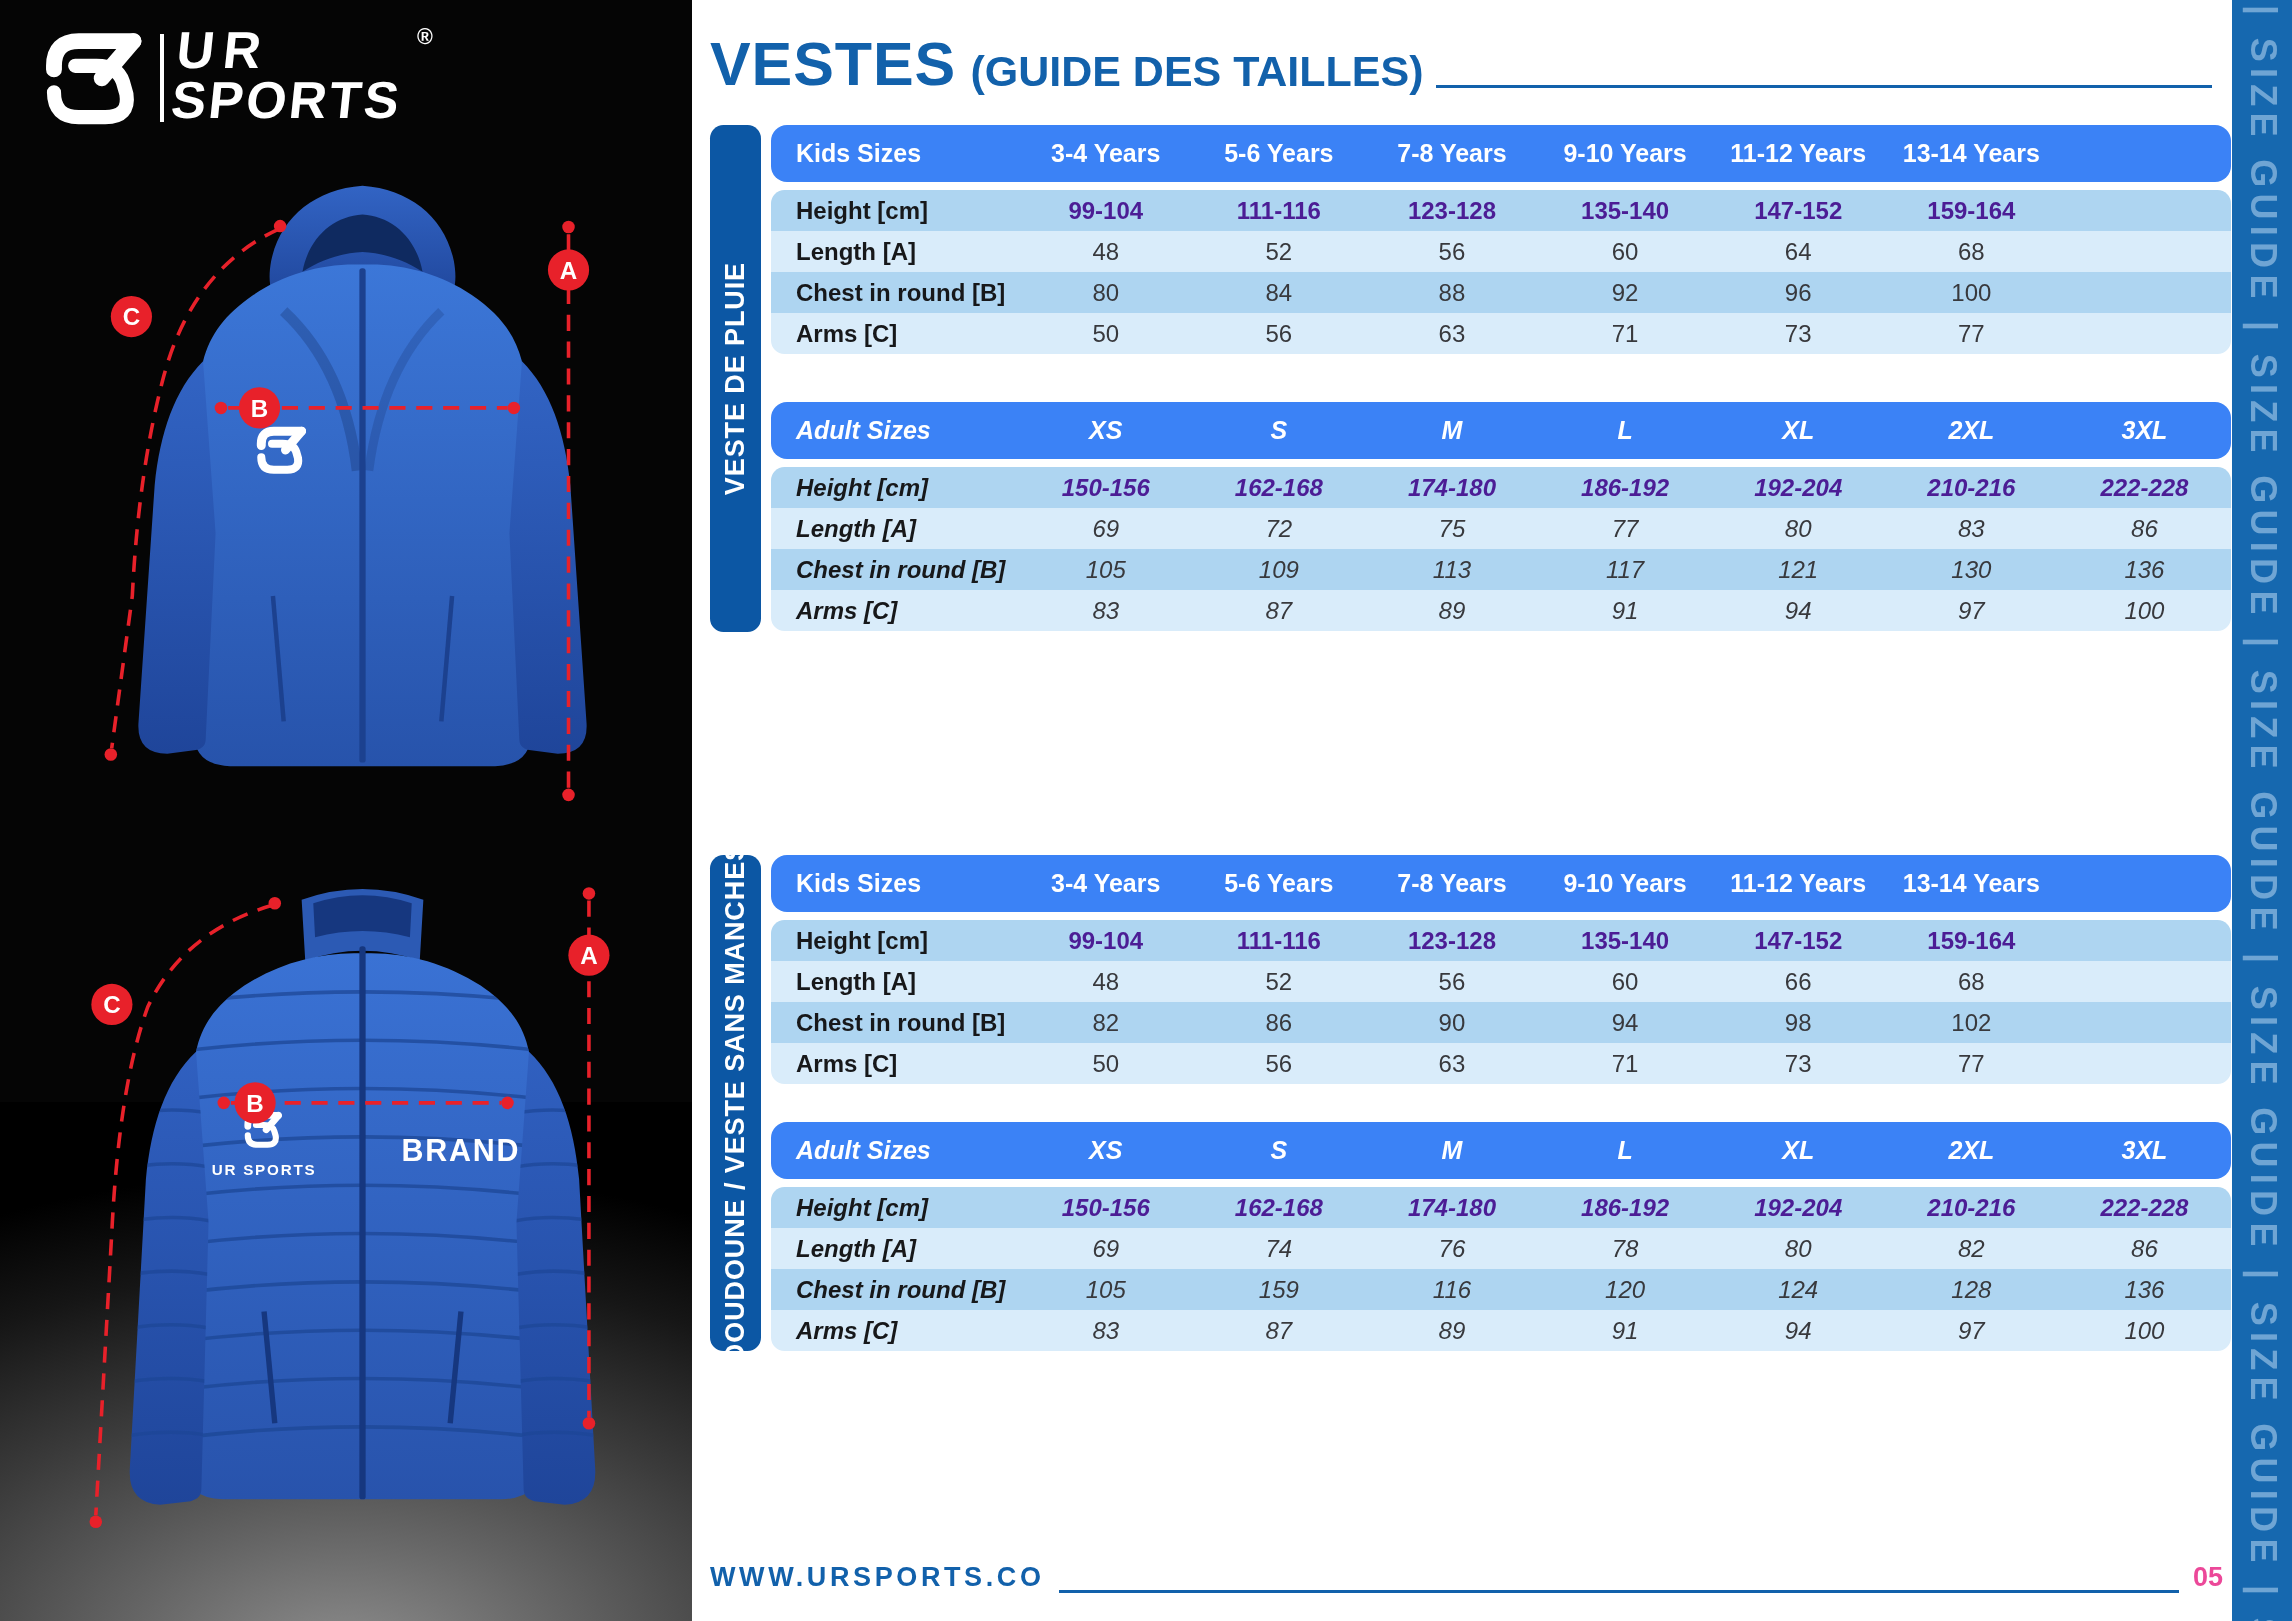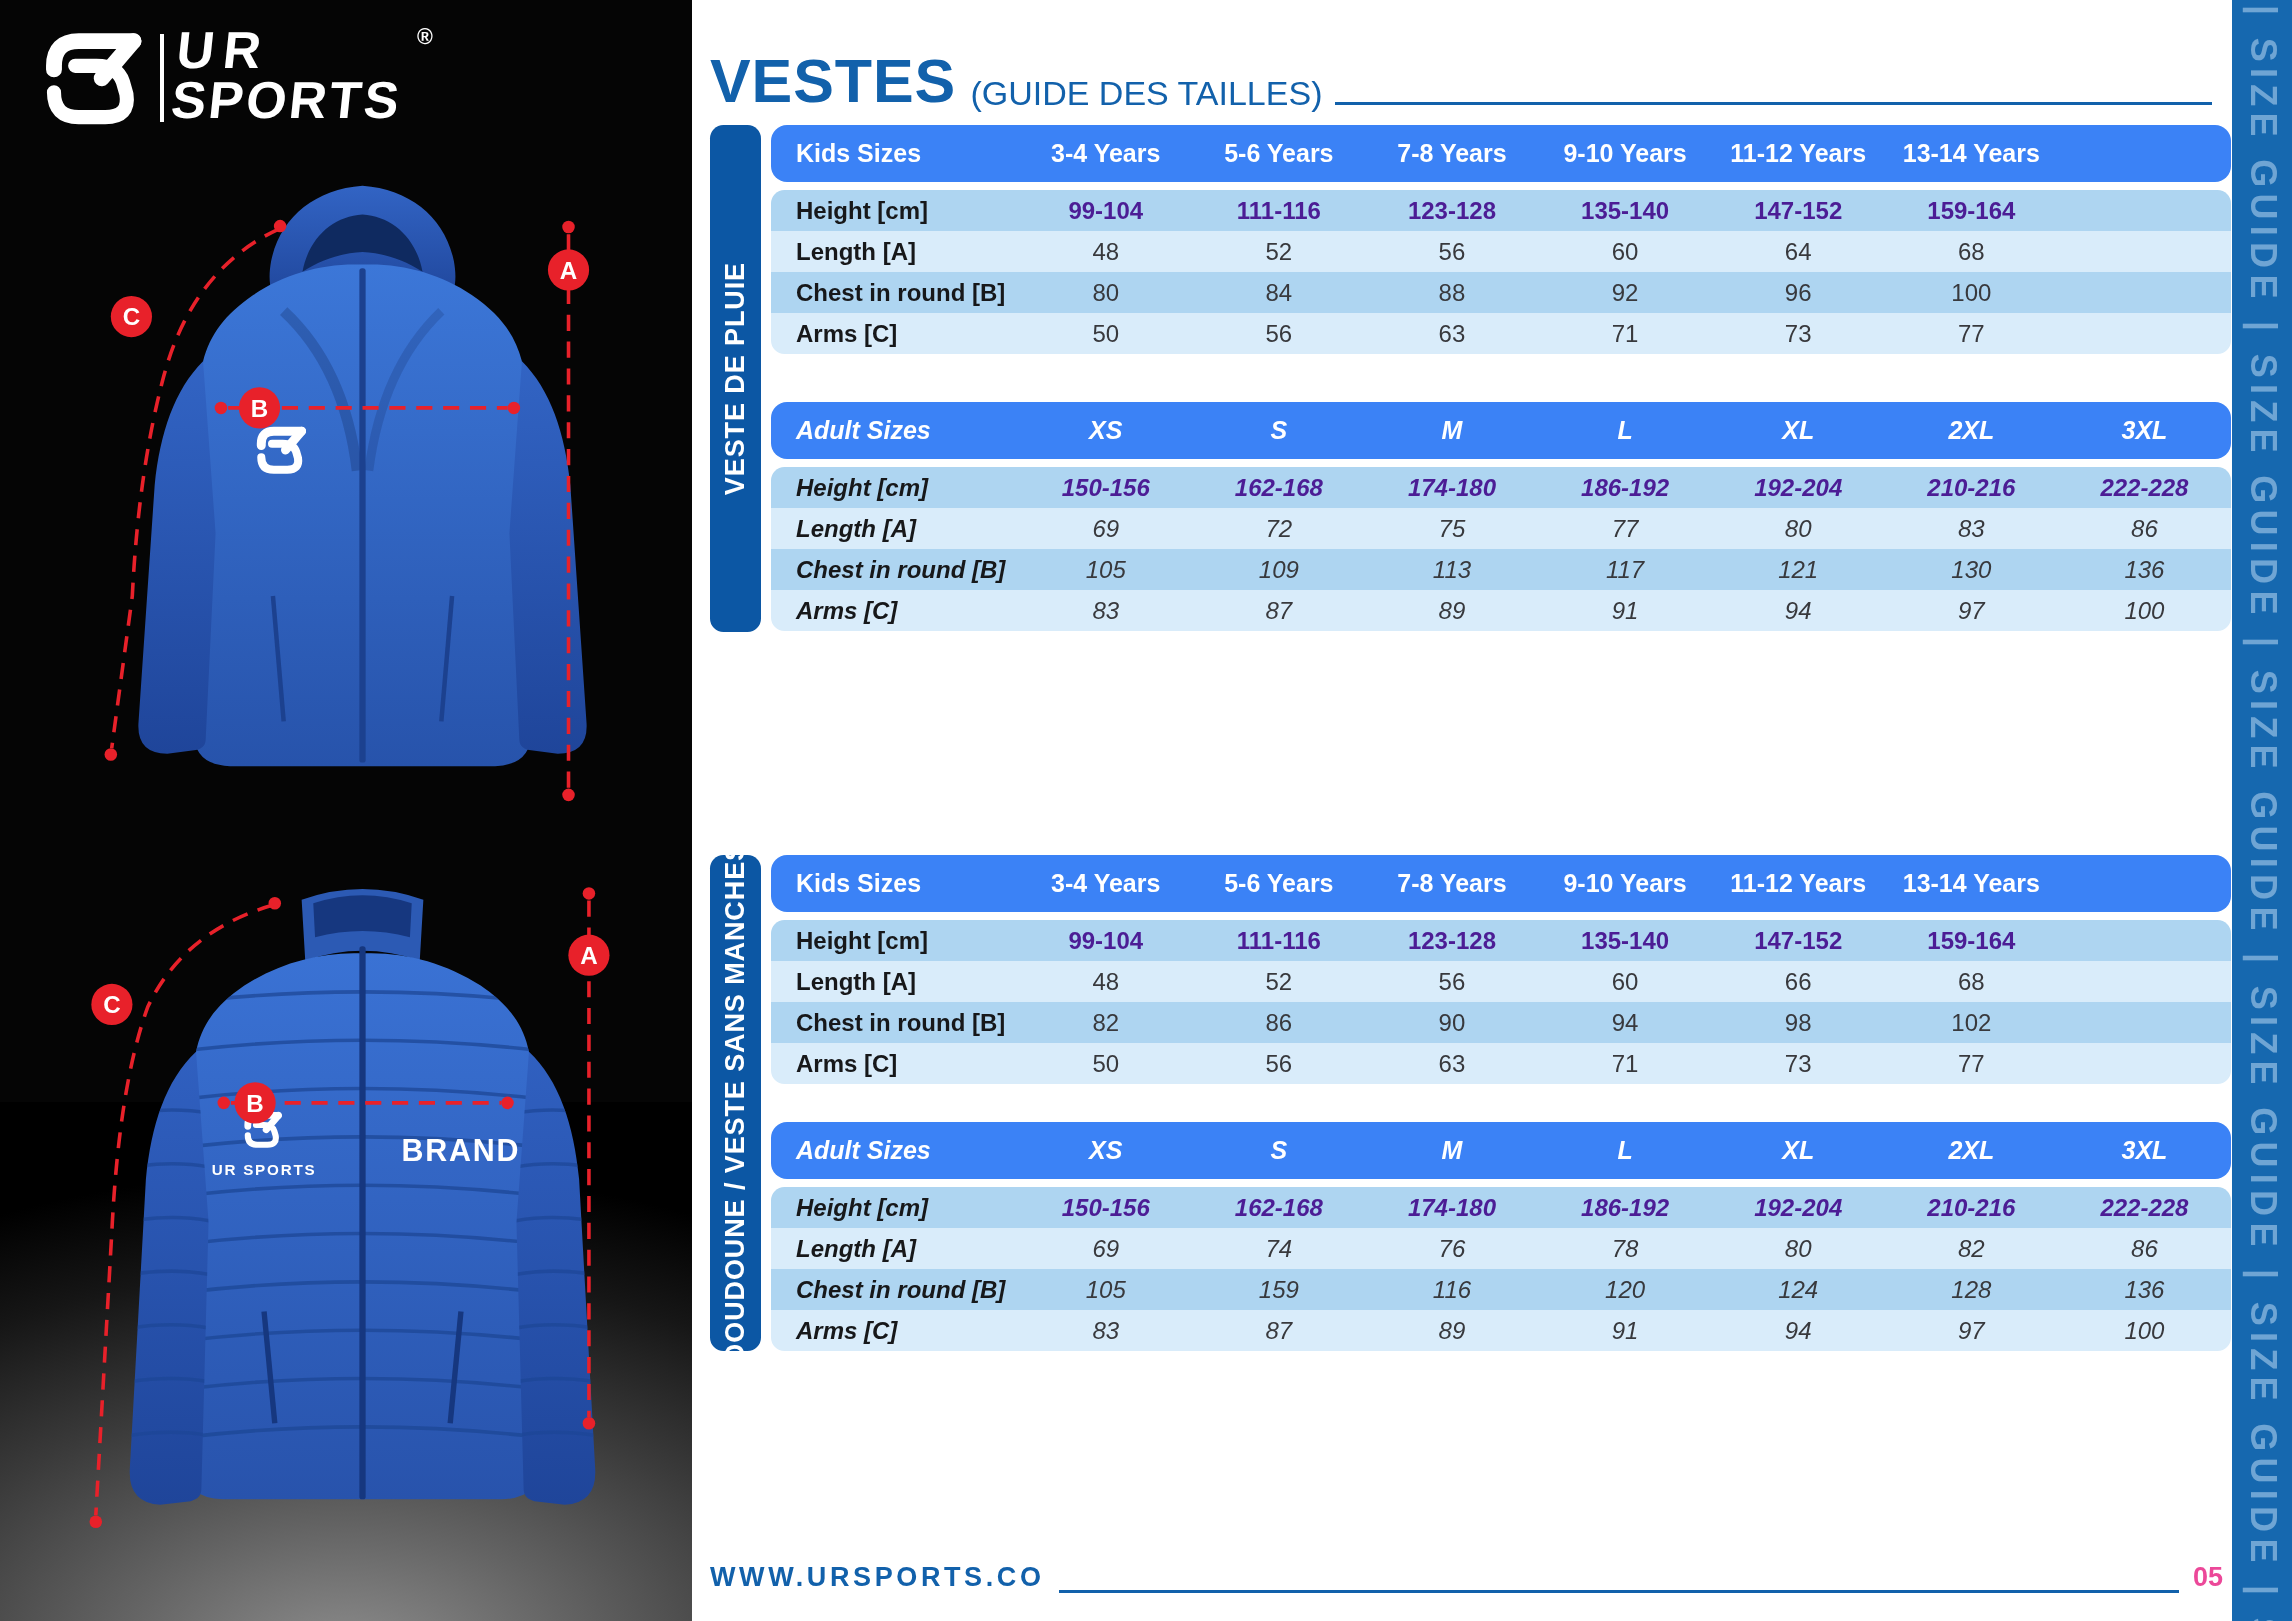--- a/index.html
+++ b/index.html
@@ -14,23 +14,23 @@
     background:radial-gradient(120% 95% at 50% 108%, #8f8f8f 0%, #636363 28%, #3a3a3a 55%, #161616 80%, #000 100%);}
   .logo{position:absolute;left:38px;top:27px;display:flex;align-items:flex-start;}
   .logo-divider{width:3.6px;height:88px;background:#fff;margin:7.2px 10.7px 0 7.2px;}
   .logo-text{display:flex;flex-direction:column;transform:skewX(-6deg);}
   .logo-ur{font-size:52px;font-weight:900;color:#fff;line-height:0.92;letter-spacing:9px;}
   .logo-sports{font-size:52px;font-weight:900;color:#fff;line-height:0.98;letter-spacing:2.7px;}
   .logo-reg{color:#fff;font-size:21.5px;font-weight:700;margin:-1.8px 0 0 12.5px;}
   .jacket-svg{position:absolute;}
   
   .right-panel{position:absolute;left:692px;top:0;width:1540px;height:1621px;background:#fff;}
-  .title-row{position:absolute;left:18px;right:19.7px;top:51px;display:flex;align-items:flex-end;}
+  .title-row{position:absolute;left:18px;right:19.7px;top:34px;display:flex;align-items:flex-end;}
   .title-main{font-size:61px;font-weight:900;color:#1261ab;line-height:1;letter-spacing:0.9px;}
-  .title-sub{font-size:34px;font-weight:400;color:#1261ab;margin-left:14.3px;line-height:1.1;}
+  .title-sub{font-size:43px;font-weight:700;color:#1261ab;margin-left:14.3px;line-height:1.1;}
   .title-line{flex:1;height:2.7px;background:#1261ab;margin-left:12.5px;margin-bottom:7.2px;}
   
   .side-label{position:absolute;left:18px;width:51px;background:#0c57a4;border-radius:13.4px;
     display:flex;align-items:center;justify-content:center;}
   .side-label span{writing-mode:vertical-rl;transform:rotate(180deg);color:#fff;font-weight:800;
     font-size:27px;letter-spacing:0.9px;white-space:nowrap;}
   .section-tables{position:absolute;left:79px;width:1460px;}
   
   .t-header{background:#3b82f6;height:57px;border-radius:16px;color:#fff;font-weight:700;font-size:25px;
     display:grid;grid-template-columns:17% repeat(7,1fr);align-items:center;}

